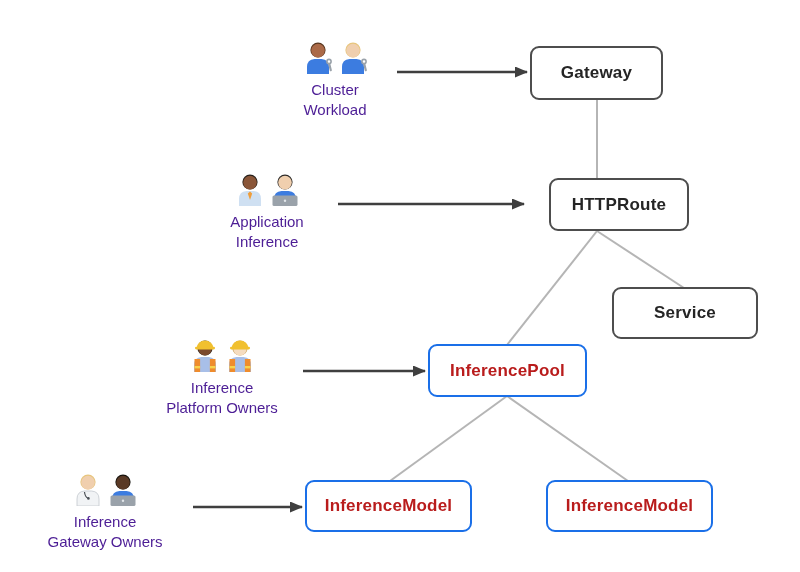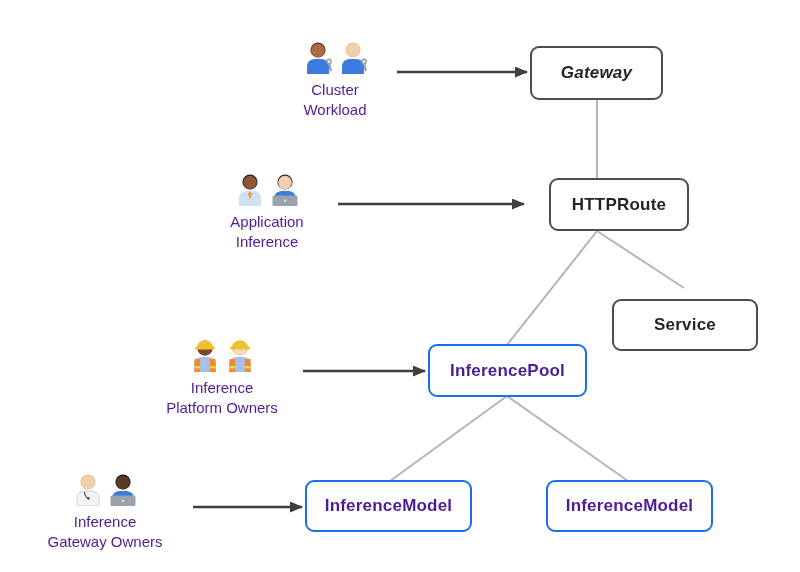--- a/index.html
+++ b/index.html
@@ -7,21 +7,21 @@
     position:relative; width:800px; height:572px; background:#ffffff;
     font-family:"Liberation Sans", sans-serif; overflow:hidden;
   }
   .edges { position:absolute; left:0; top:0; width:800px; height:572px; pointer-events:none; }
   .node {
     position:absolute; display:flex; align-items:center; justify-content:center;
     background:#ffffff; border:2.5px solid #4d4d4d; border-radius:9px;
     font-weight:700; font-size:17px; color:#252525; box-sizing:border-box;
     letter-spacing:0.2px;
   }
-  .node.blue { border-color:#1a6fe8; color:#4c1d95; }
+  .node.blue { border-color:#1a6fe8; color:#b91c1c; }
   .actor {
     position:absolute; display:flex; flex-direction:column; align-items:center;
     text-align:center;
   }
   .persons { display:flex; gap:5px; margin-bottom:6px; height:36px; }
   .actor-label { font-size:15px; line-height:20px; color:#4c1d95; }
 </style>
 </head>
 <body>
 
@@ -39,29 +39,29 @@
     <line x1="597" y1="231" x2="507" y2="345" stroke="#b5b5b5" stroke-width="2"></line>
     <line x1="507" y1="396" x2="390" y2="481" stroke="#b5b5b5" stroke-width="2"></line>
     <line x1="507" y1="396" x2="628" y2="481" stroke="#b5b5b5" stroke-width="2"></line>
 
     <line x1="397" y1="72" x2="527" y2="72" stroke="#3f3f3f" stroke-width="2.3" marker-end="url(#arrowhead)"></line>
     <line x1="338" y1="204" x2="524" y2="204" stroke="#3f3f3f" stroke-width="2.3" marker-end="url(#arrowhead)"></line>
     <line x1="303" y1="371" x2="425" y2="371" stroke="#3f3f3f" stroke-width="2.3" marker-end="url(#arrowhead)"></line>
     <line x1="193" y1="507" x2="302" y2="507" stroke="#3f3f3f" stroke-width="2.3" marker-end="url(#arrowhead)"></line>
   </svg>
 
-  <div class="node" style="left:530px; top:46px; width:133px; height:54px;font-style:italic;">
+  <div class="node" style="left:530px; top:46px; width:133px; height:54px;">
     <span>Gateway</span>
   </div>
 
   <div class="node" style="left:549px; top:178px; width:140px; height:53px;">
     <span>HTTPRoute</span>
   </div>
 
-  <div class="node" style="left:612px; top:299px; width:146px; height:52px;">
+  <div class="node" style="left:612px; top:287px; width:146px; height:52px;">
     <span>Service</span>
   </div>
 
   <div class="node blue" style="left:428px; top:344px; width:159px; height:53px;">
     <span>InferencePool</span>
   </div>
 
   <div class="node blue" style="left:305px; top:480px; width:167px; height:52px;">
     <span>InferenceModel</span>
   </div>

